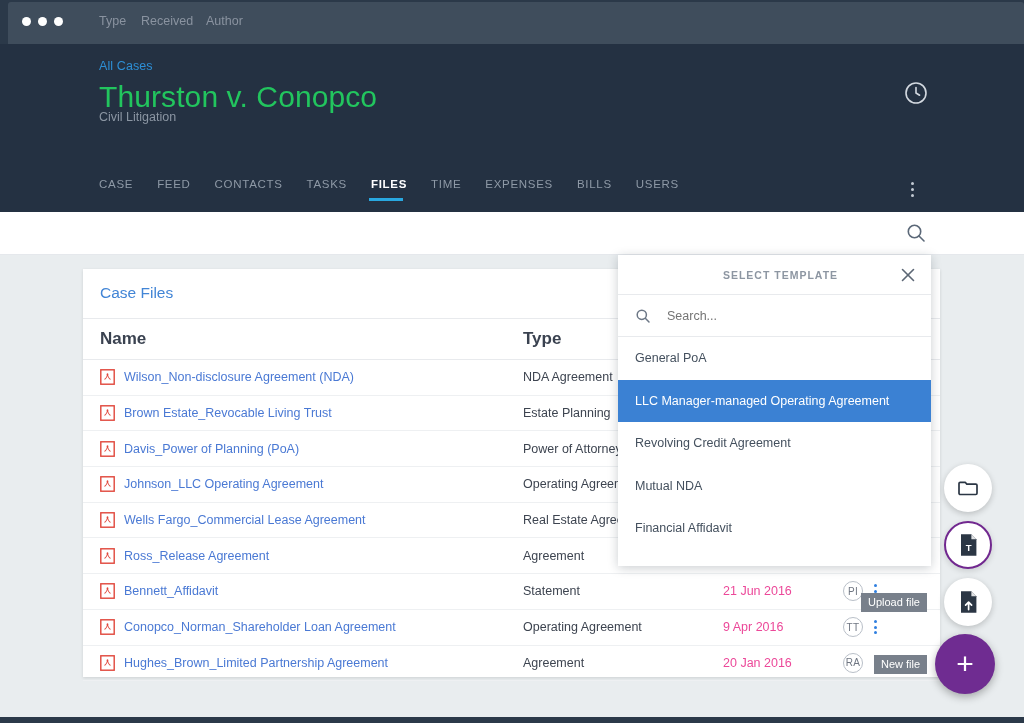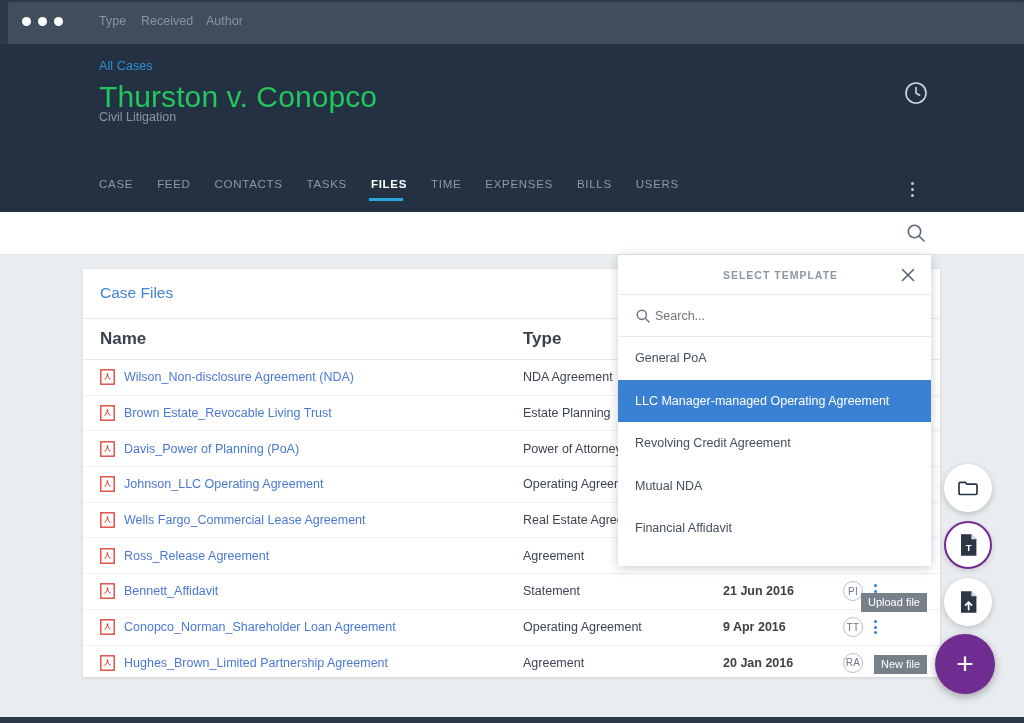--- a/index.html
+++ b/index.html
@@ -117,21 +117,21 @@
     vertical-align: middle;
   }
   .col-name { width: 440px; padding-left: 17px !important; }
   .col-type { width: 200px; }
   .col-date { width: 120px; }
   .col-act  { width: 97px; }
 
   .file-cell { display: flex; align-items: center; gap: 9px; }
   .pdf-icon { width: 15px; height: 16px; flex: none; }
   .file-link { color: #4a79d4; font-size: 12.5px; white-space: nowrap; cursor: pointer; text-align: center; }
-  .date-val { color: #404040; font-size: 12.5px; font-weight: bold; }
+  .date-val { color: #ec4899; font-size: 12.5px; }
   .act-cell { display: flex; align-items: center; gap: 11px; }
   .avatar {
     width: 20px; height: 20px; border-radius: 50%;
     border: 1px solid #b9bfc8; color: #6f7682;
     font-size: 10px; display: flex; align-items: center; justify-content: center;
     letter-spacing: .3px;
   }
   .row-kebab { display: flex; flex-direction: column; gap: 2.5px; cursor: pointer; }
   .row-kebab span { width: 3px; height: 3px; border-radius: 50%; background: #2f7fe0; }
 
@@ -147,21 +147,21 @@
     position: relative; height: 40px; border-bottom: 1px solid #e8eaed;
   }
   .tpl-head-title {
     position: absolute; left: 12px; right: 0; top: 14px;
     text-align: center; font-size: 10.5px; letter-spacing: 1px;
     color: #8d96a2; font-weight: bold;
   }
   .tpl-close { position: absolute; right: 14px; top: 11px; width: 18px; height: 18px; cursor: pointer; }
   .tpl-search {
     position: relative; height: 42px; border-bottom: 1px solid #e8eaed;
-    display: flex; align-items: center; padding-left: 17px; gap: 4px;
+    display: flex; align-items: center; padding-left: 17px; gap: 16px;
   }
   .tpl-search-icon { width: 16px; height: 16px; flex: none; }
   .tpl-search-input {
     border: none; outline: none; font-size: 12.5px; color: #9aa2ad;
     font-family: "Liberation Sans", sans-serif; background: transparent; width: 200px;
   }
   .tpl-list { padding: 0; }
   .tpl-item {
     height: 42.5px; display: flex; align-items: center;
     padding-left: 17px; font-size: 12.5px; color: #44505e; cursor: pointer;

